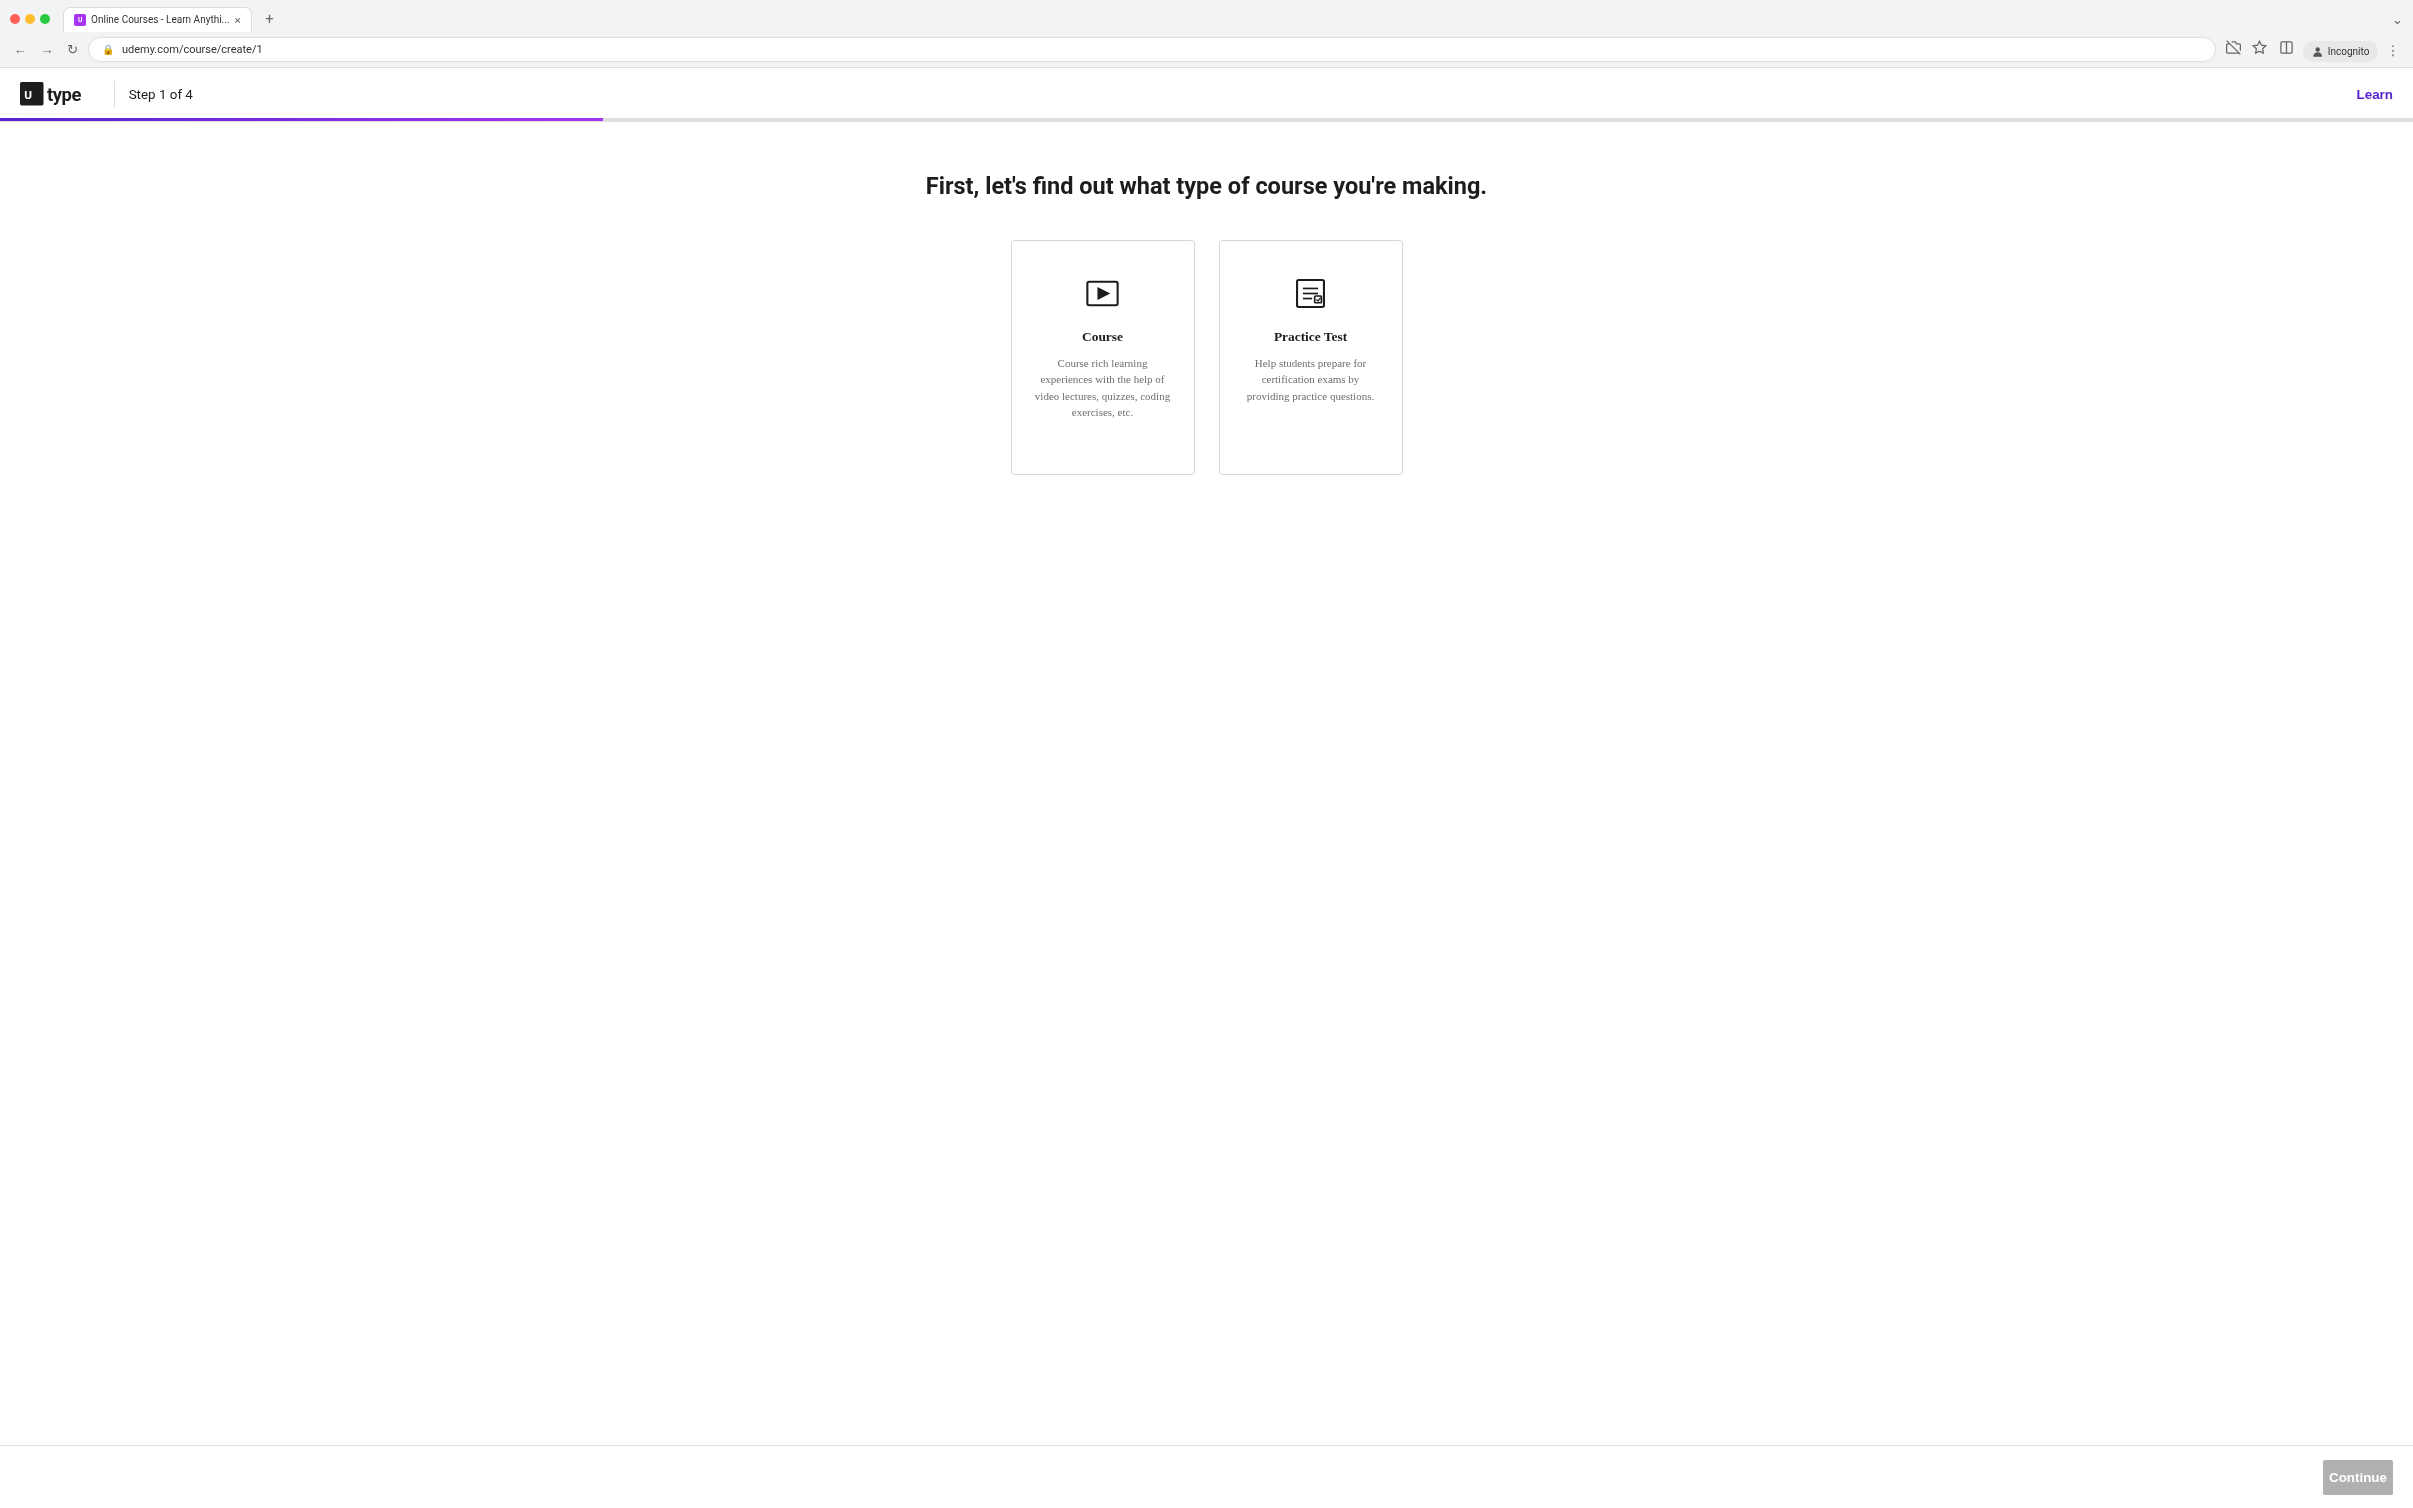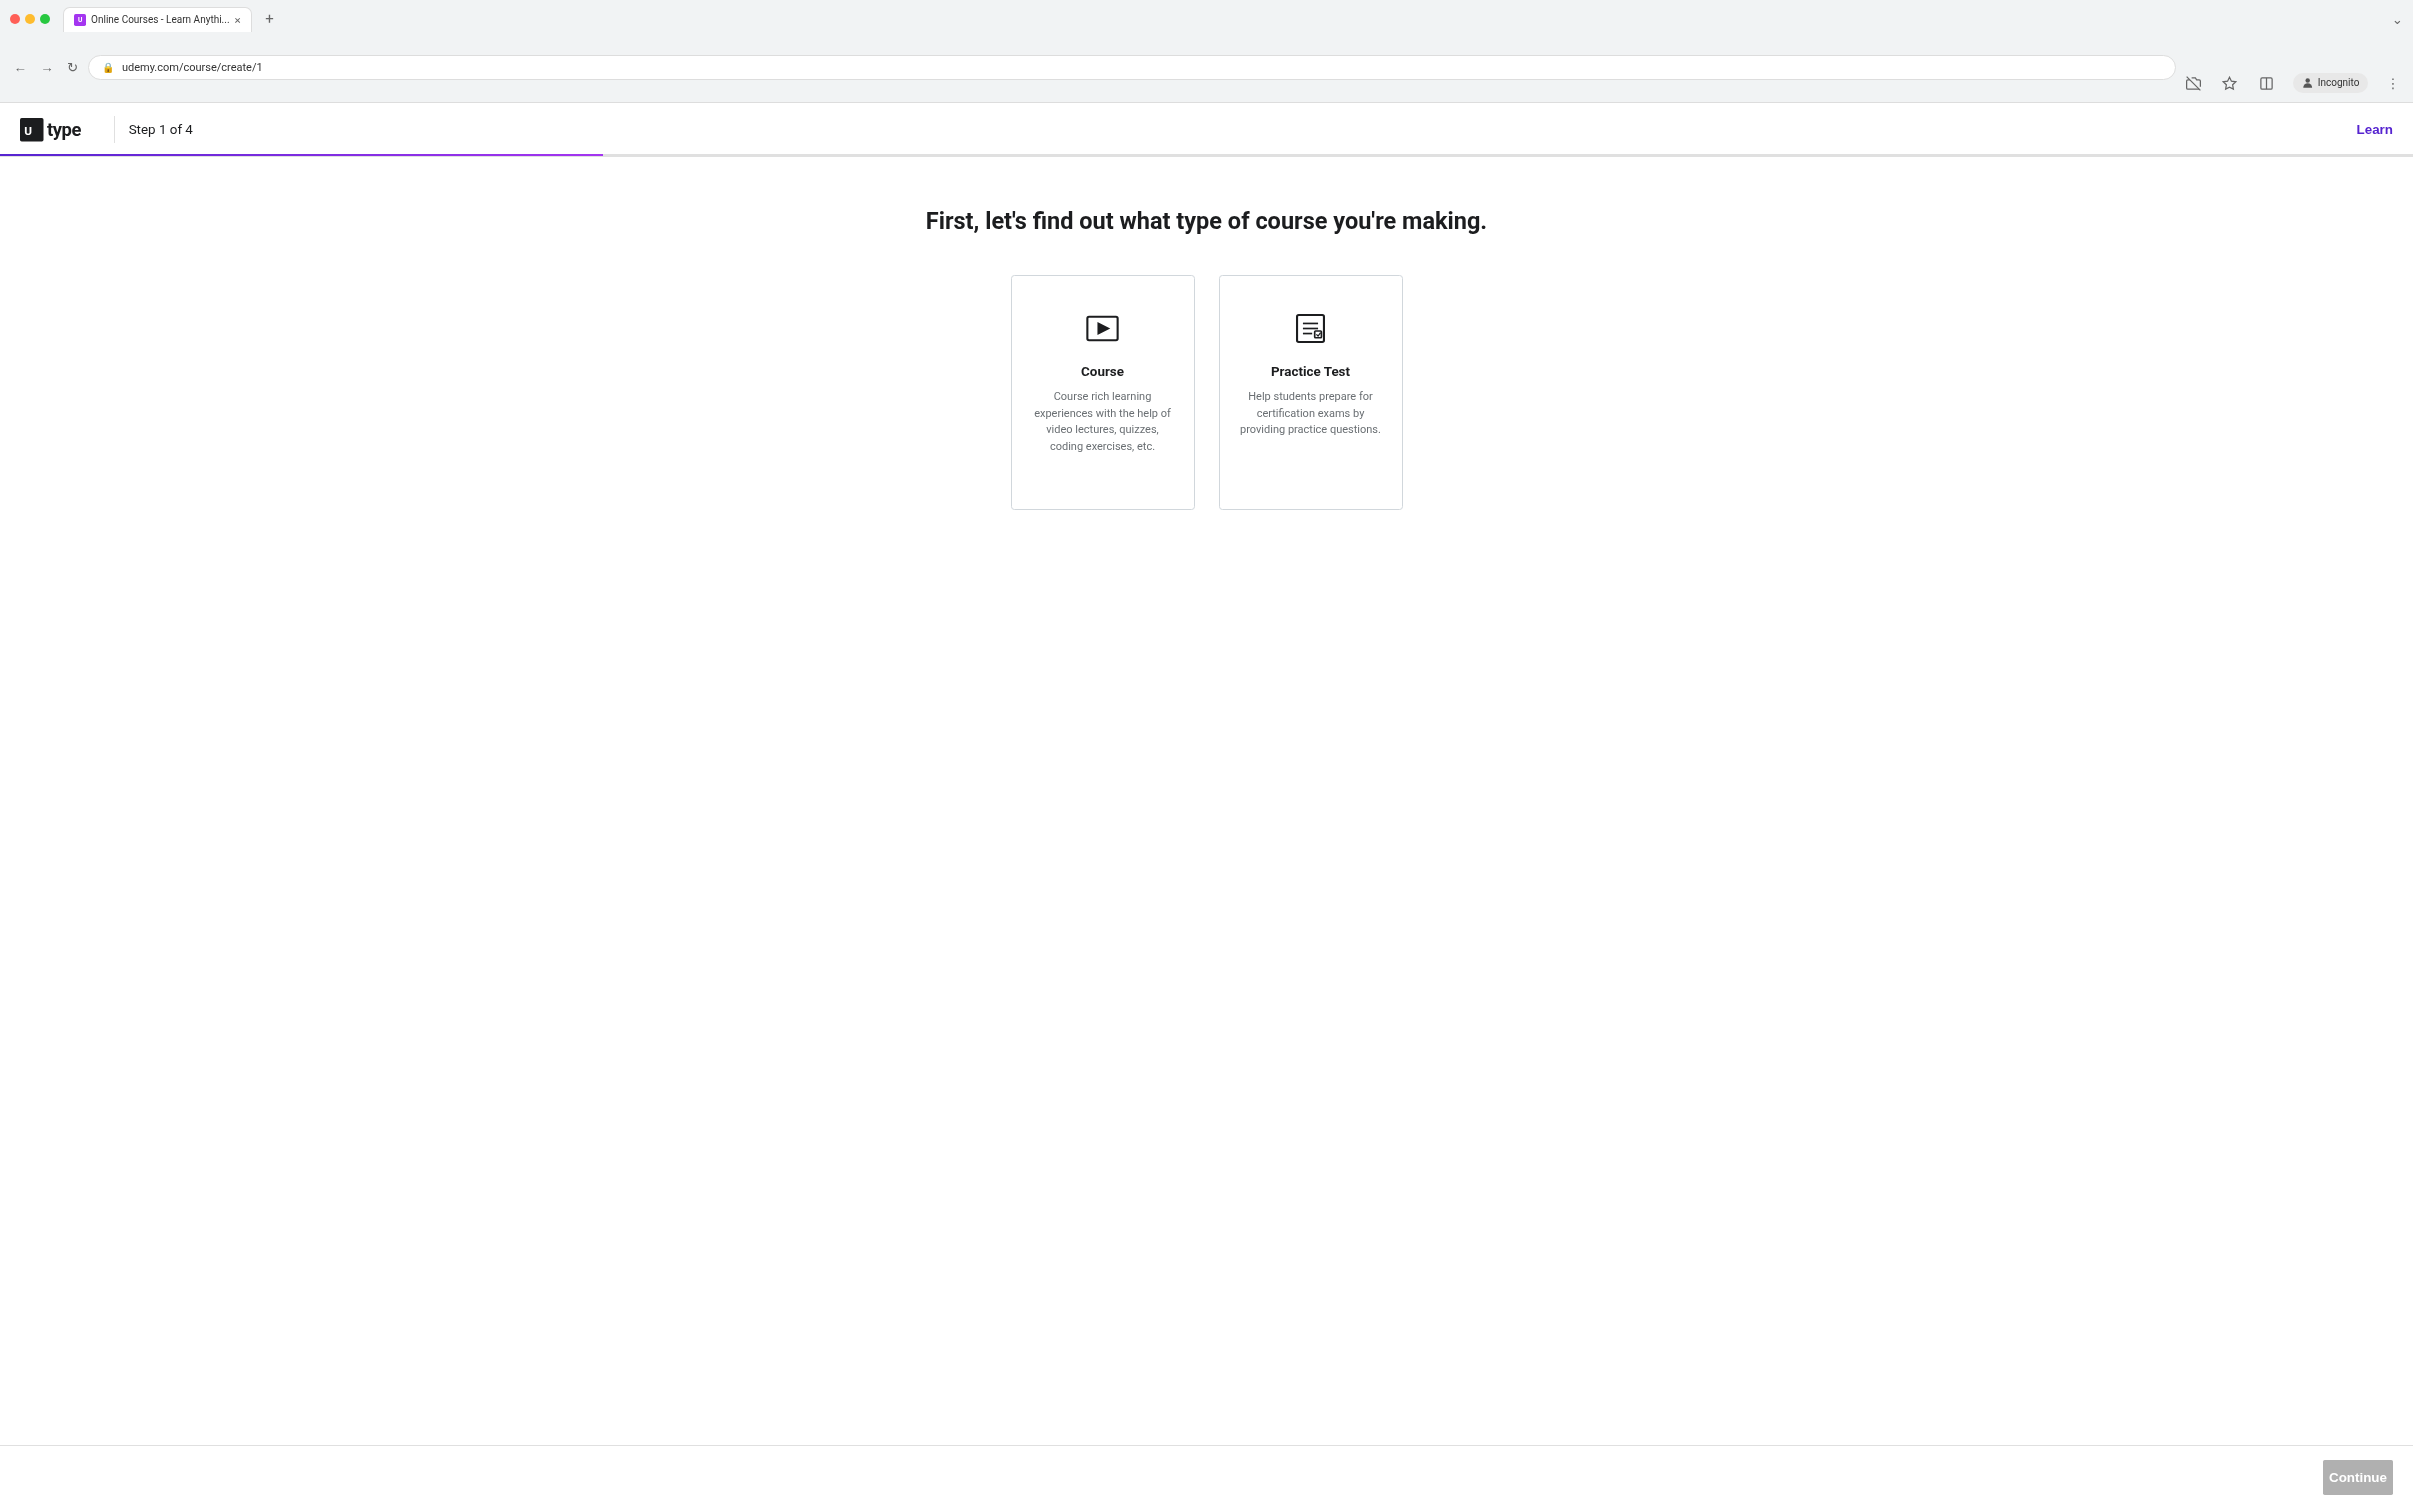--- a/index.html
+++ b/index.html
@@ -140,23 +140,22 @@
       font-size: 10px;
     }
 
     .address-text {
       font-size: 11px;
       color: #333;
     }
 
     .browser-actions {
       display: flex;
-      gap: 15px;
-      align-items: flex-start;
-      margin-top: 36px;
+      gap: 5px;
+      align-items: flex-end;
     }
 
     .browser-action-btn {
       background: none;
       border: none;
       cursor: pointer;
       color: #666;
       font-size: 13.4px;
       padding: 3.4px;
       border-radius: 50%;
@@ -252,20 +251,21 @@
       color: #1c1d1f;
       text-align: center;
       margin-bottom: 40px;
       max-width: 670px;
     }
 
     .cards-container {
       display: flex;
       gap: 24px;
       justify-content: flex-end;
+      font-family: Liberation Serif, serif;
     }
 
     .option-card {
       width: 184px;
       min-height: 235px;
       border: 0.8px solid #d1d7dc;
       border-radius: 3.4px;
       display: flex;
       flex-direction: column;
       align-items: center;

